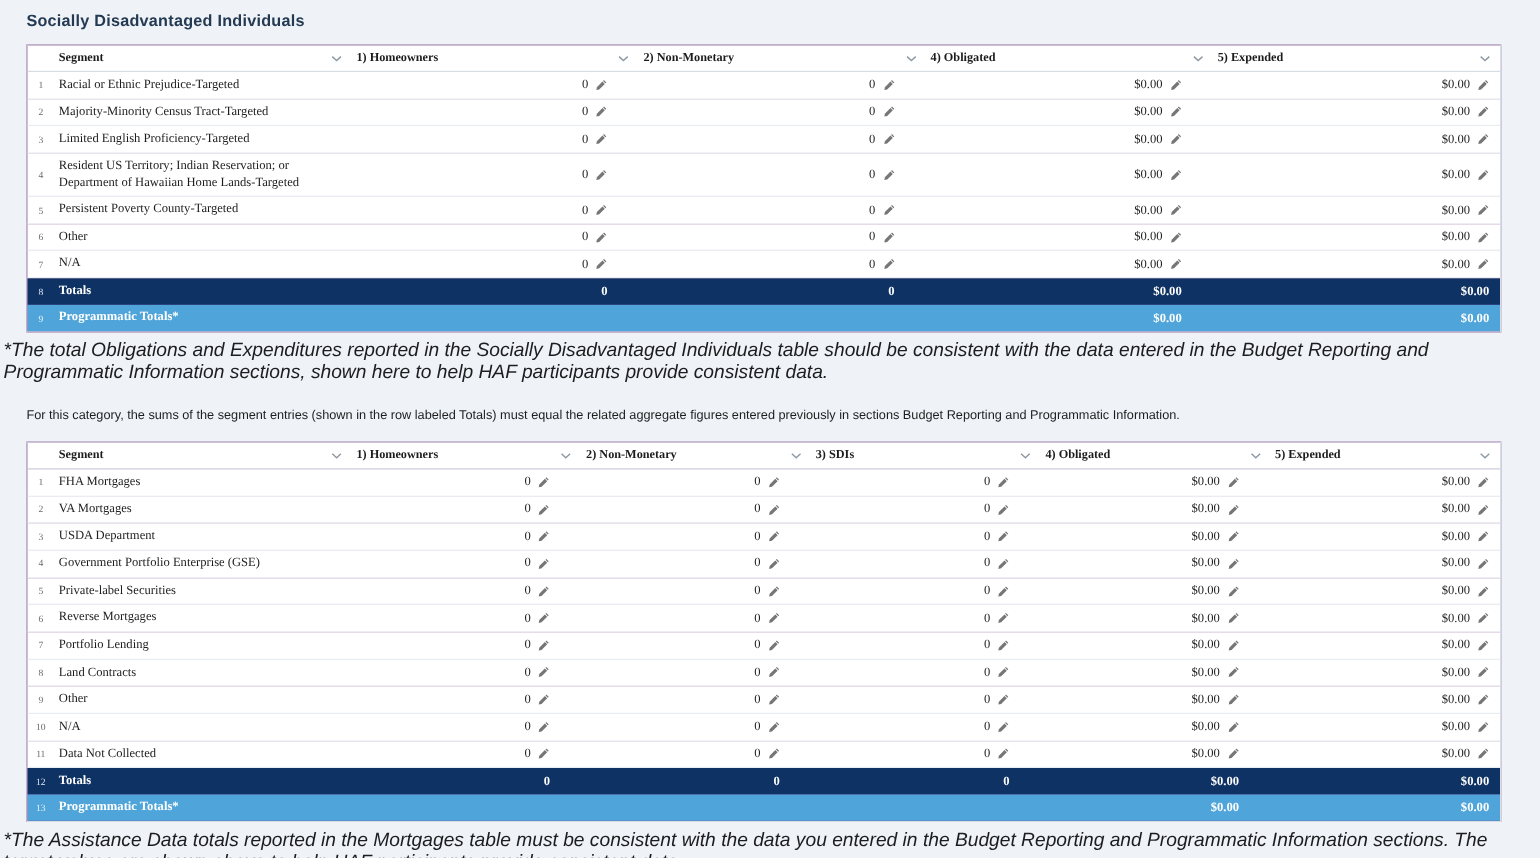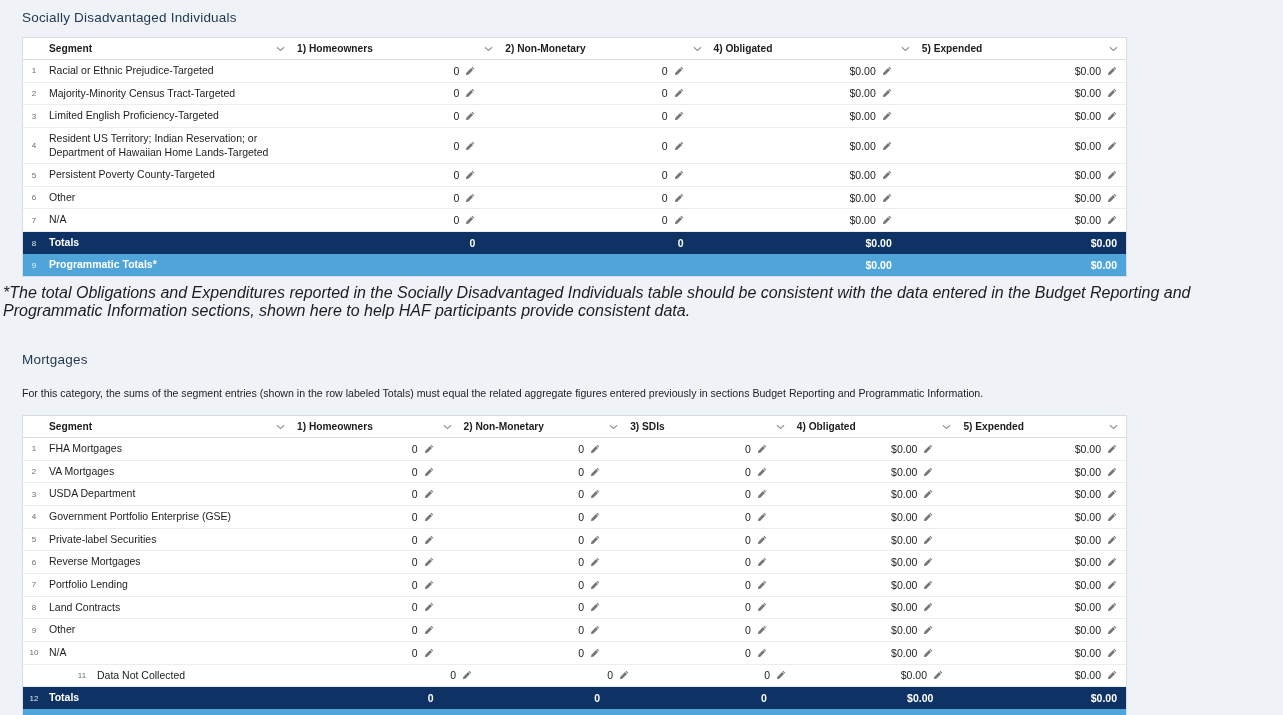--- a/index.html
+++ b/index.html
@@ -10,35 +10,36 @@
     overflow: hidden;
     background: var(--page-bg, #eff3f7);
     font-family: "Liberation Sans", sans-serif;
     color: #1d1d1f;
     font-size: 11px;
     padding: 8px 12px 0 3px;
   }
   .section-title {
     margin: 2px 0 0 19px;
     font-size: 13.5px;
-    font-weight: 400;
+    font-weight: 700;
     color: var(--title-color, #243a52);
     letter-spacing: 0.2px;
   }
   .section-title.second { margin-top: 32px; }
   .intro {
     margin: 20px 0 16px 19px;
     font-size: 10.6px;
     color: #1d1d1f;
   }
   .table-wrap {
     margin: 12px 0 0 19px;
-    width: 1105px;
+    width: 1229px;
     background: #701a75;
     border: 1px solid #d6dde4;
+    font-family: Liberation Serif, serif;
   }
   .tr {
     display: grid;
     align-items: center;
     min-height: 22px;
     border-bottom: 1px solid #e8edf2;
     background: #fff;
   }
   .tr:last-child { border-bottom: none; }
   .header-row { border-bottom: 1px solid #d6dde4; }
@@ -426,21 +427,20 @@
           </div>
           <div class="td val last">
             <span class="value">$0.00</span>
           </div>
         </div>
       </div>
     <p class="footnote">*The total Obligations and Expenditures reported in the Socially Disadvantaged Individuals table should be consistent with the data entered in the Budget Reporting and Programmatic Information sections, shown here to help HAF participants provide consistent data.</p>
   </section>
 
   <section>
-    <h2 class="section-title second">Mortgages</h2>
     <p class="intro">For this category, the sums of the segment entries (shown in the row labeled Totals) must equal the related aggregate figures entered previously in sections Budget Reporting and Programmatic Information.</p>
     <div class="table-wrap">
         <div class="tr header-row" style="grid-template-columns: 22px 248px repeat(5, 1fr);">
           <div class="th"></div>
           <div class="th">
             <span>Segment</span>
             <span class="chev">
               <svg width="9" height="6" viewBox="0 0 10 6" aria-hidden="true">
                 <path d="M1 1l4 3.6L9 1" fill="none" stroke="#8e98a3" stroke-width="1.3"></path>
               </svg>
@@ -920,21 +920,21 @@
           </div>
           <div class="td val last">
             <span class="value">$0.00</span>
             <span class="edit-btn">
               <svg width="10" height="10" viewBox="0 0 16 16" aria-hidden="true">
                 <path fill="#767676" d="M11.7 1.2l3.1 3.1-1.2 1.2-3.1-3.1 1.2-1.2zM9.7 3.2l3.1 3.1-7.5 7.5-3.8.7.7-3.8 7.5-7.5z"></path>
               </svg>
             </span>
           </div>
         </div>
-        <div class="tr row-data" style="grid-template-columns: 22px 248px repeat(5, 1fr); padding-left: 48px;">
+        <div class="tr row-data" style="grid-template-columns: 22px 248px repeat(5, 1fr);">
           <div class="td num">11</div>
           <div class="td segment">Data Not Collected</div>
           <div class="td val">
             <span class="value">0</span>
             <span class="edit-btn">
               <svg width="10" height="10" viewBox="0 0 16 16" aria-hidden="true">
                 <path fill="#767676" d="M11.7 1.2l3.1 3.1-1.2 1.2-3.1-3.1 1.2-1.2zM9.7 3.2l3.1 3.1-7.5 7.5-3.8.7.7-3.8 7.5-7.5z"></path>
               </svg>
             </span>
           </div>

